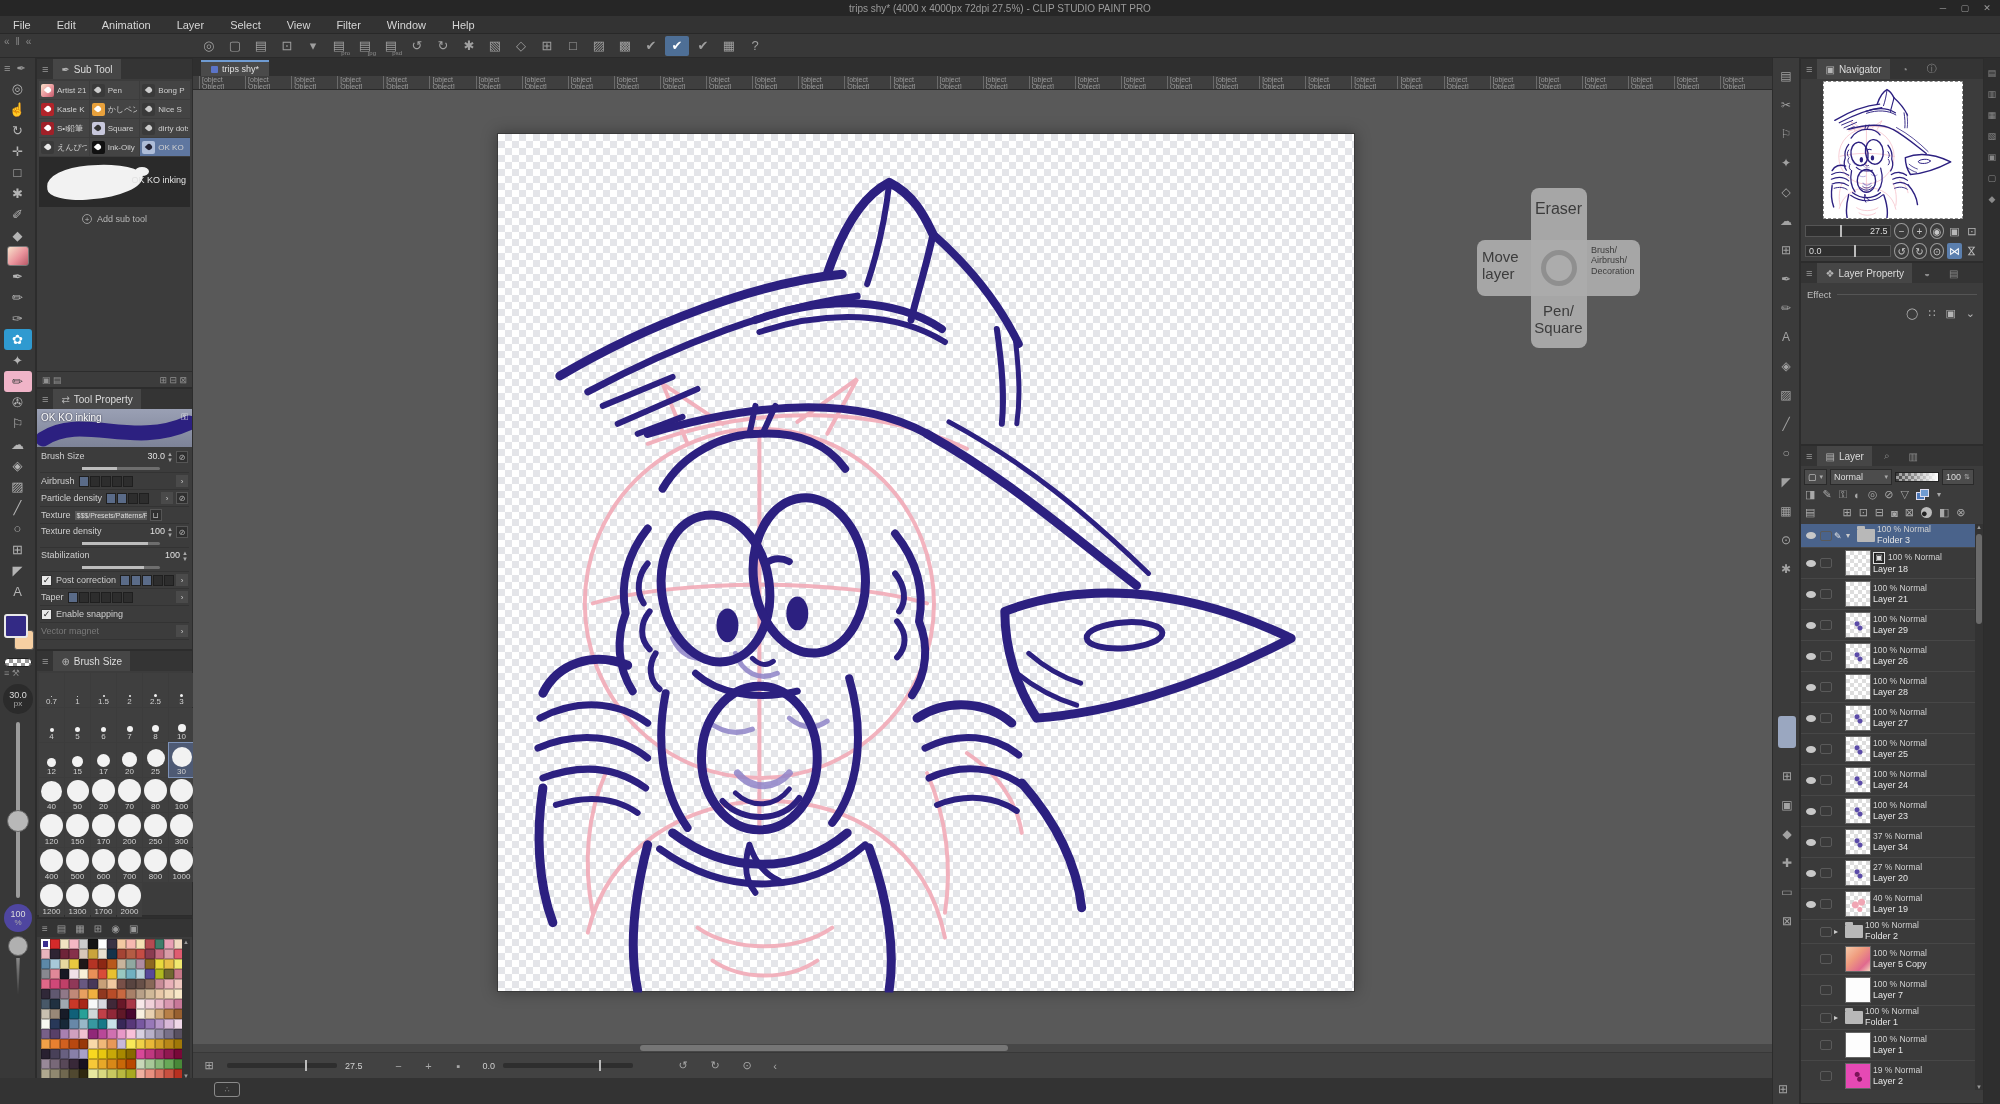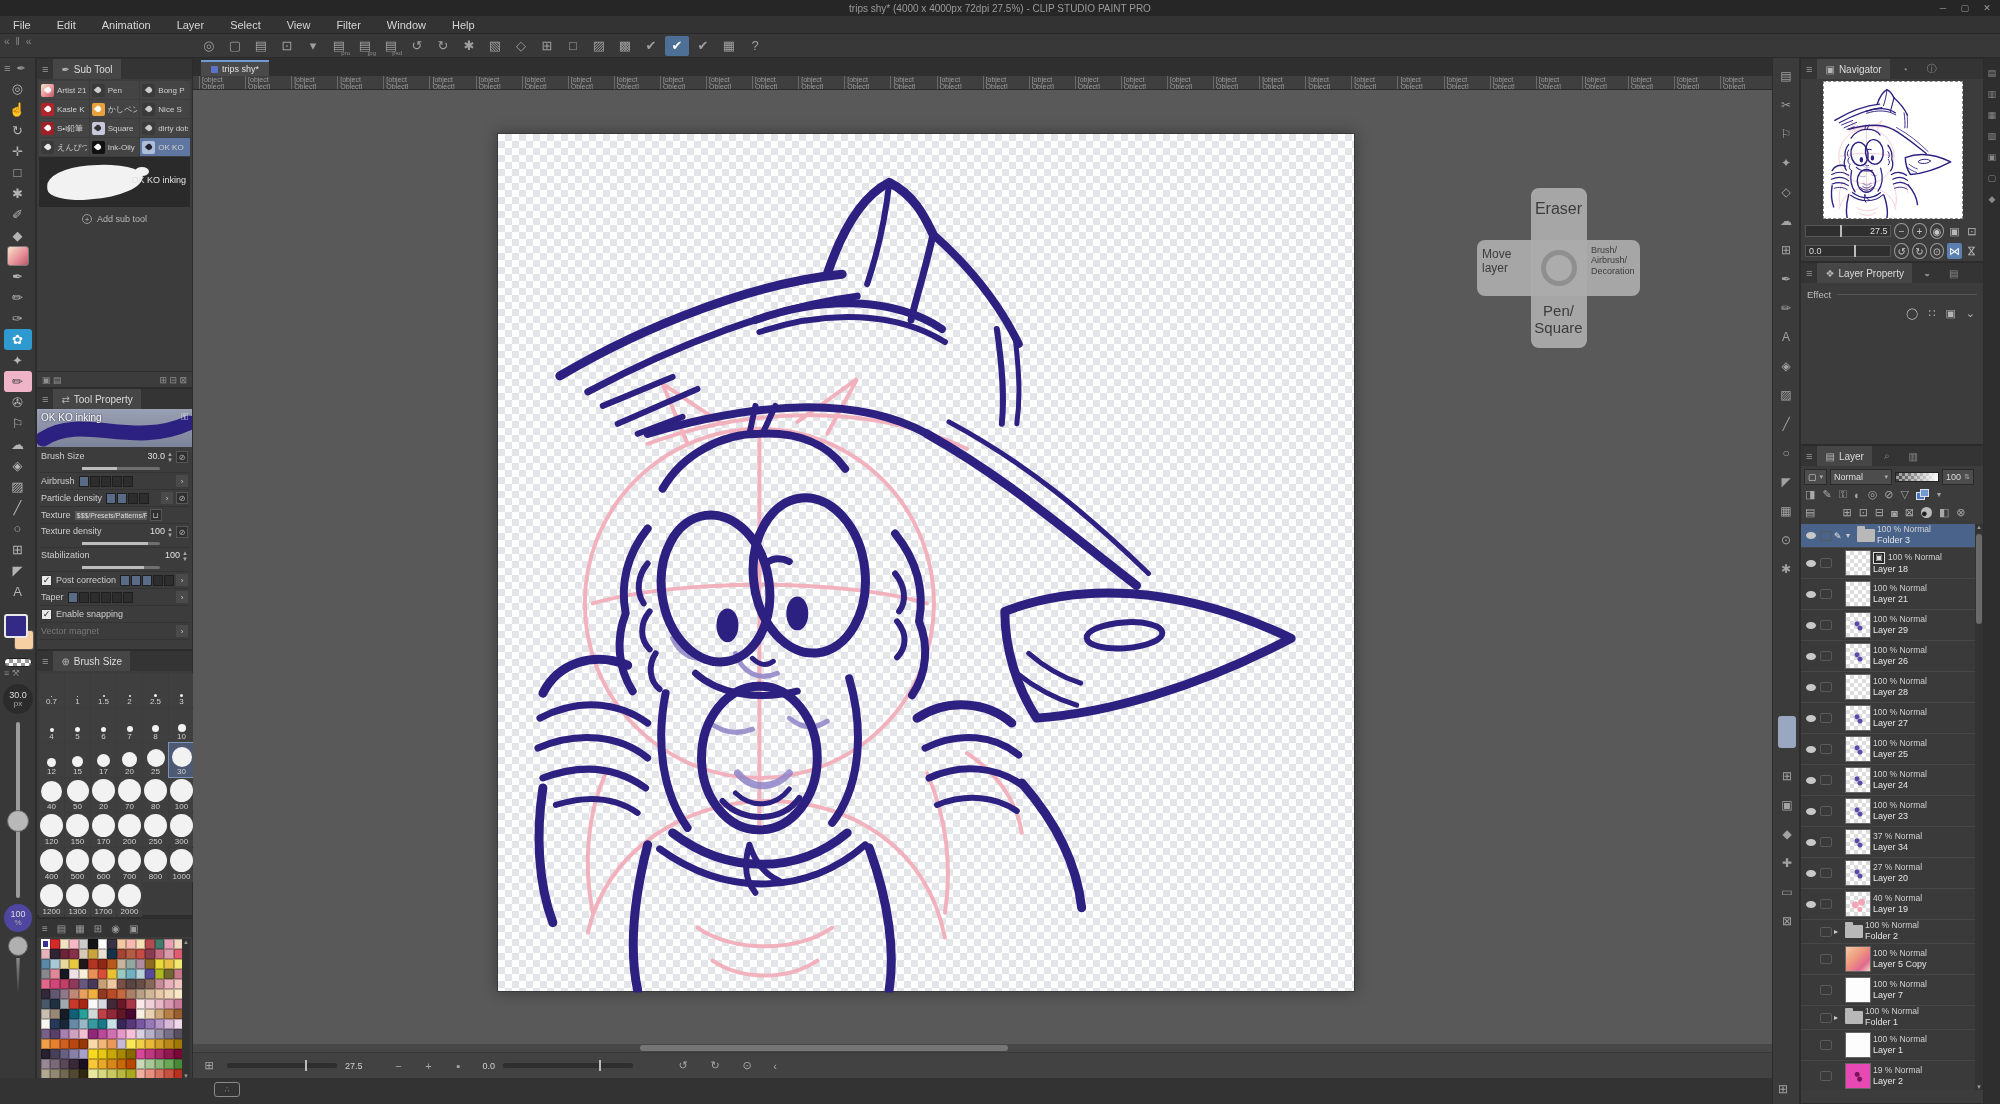--- a/index.html
+++ b/index.html
@@ -112,21 +112,21 @@
 #canvas{position:absolute;left:304px;top:43px;width:858px;height:859px;border:1px solid #3a3a3a;box-shadow:0 0 14px rgba(0,0,0,.35);
 background-image:linear-gradient(45deg,#e4e5e9 25%,transparent 25% 75%,#e4e5e9 75%),linear-gradient(45deg,#e4e5e9 25%,transparent 25% 75%,#e4e5e9 75%);background-position:0 0,7px 7px;background-size:14px 14px;background-color:#fff}
 #canvas svg{position:absolute;inset:0}
 
 #qmenu{position:absolute;left:1477px;top:188px;width:163px;height:160px}
 #qmenu .arm{position:absolute;background:rgba(171,171,171,.95);border-radius:8px}
 #qmenu .v{left:54px;top:0;width:56px;height:160px}
 #qmenu .h{left:0;top:52px;width:163px;height:56px}
 #qmenu .lab{position:absolute;color:#3c3c3c;line-height:1.15}
 #qm-top{left:0;top:12px;width:163px;text-align:center;font-size:16px}
-#qm-left{left:5px;top:60px;width:52px;font-size:12px}
+#qm-left{left:5px;top:60px;width:52px;font-size:15px}
 #qm-right{left:114px;top:57px;width:48px;font-size:9px}
 #qm-bottom{left:0;top:114px;width:163px;text-align:center;font-size:15px}
 #qmenu .ring{position:absolute;left:64px;top:62px;width:36px;height:36px;border-radius:50%;border:5px solid #8f8f8f;background:#acacac}
 
 #hscroll{position:absolute;left:193px;top:1044px;width:1579px;height:8px;background:#474747}
 #hscroll i{position:absolute;left:447px;top:1px;width:368px;height:6px;background:#767676;border-radius:3px}
 #canvasbar{position:absolute;left:193px;top:1052px;width:1579px;height:26px;background:#424242;display:flex;align-items:center;font-size:9px;color:#cfcfcf;border-top:1px solid #383838}
 #canvasbar .ic{width:20px;font-size:11px}
 #canvasbar .track{height:5px;background:#2e2e2e;border-radius:2px;position:relative}
 #canvasbar .track i{position:absolute;top:-3px;width:2px;height:11px;background:#bbb}

